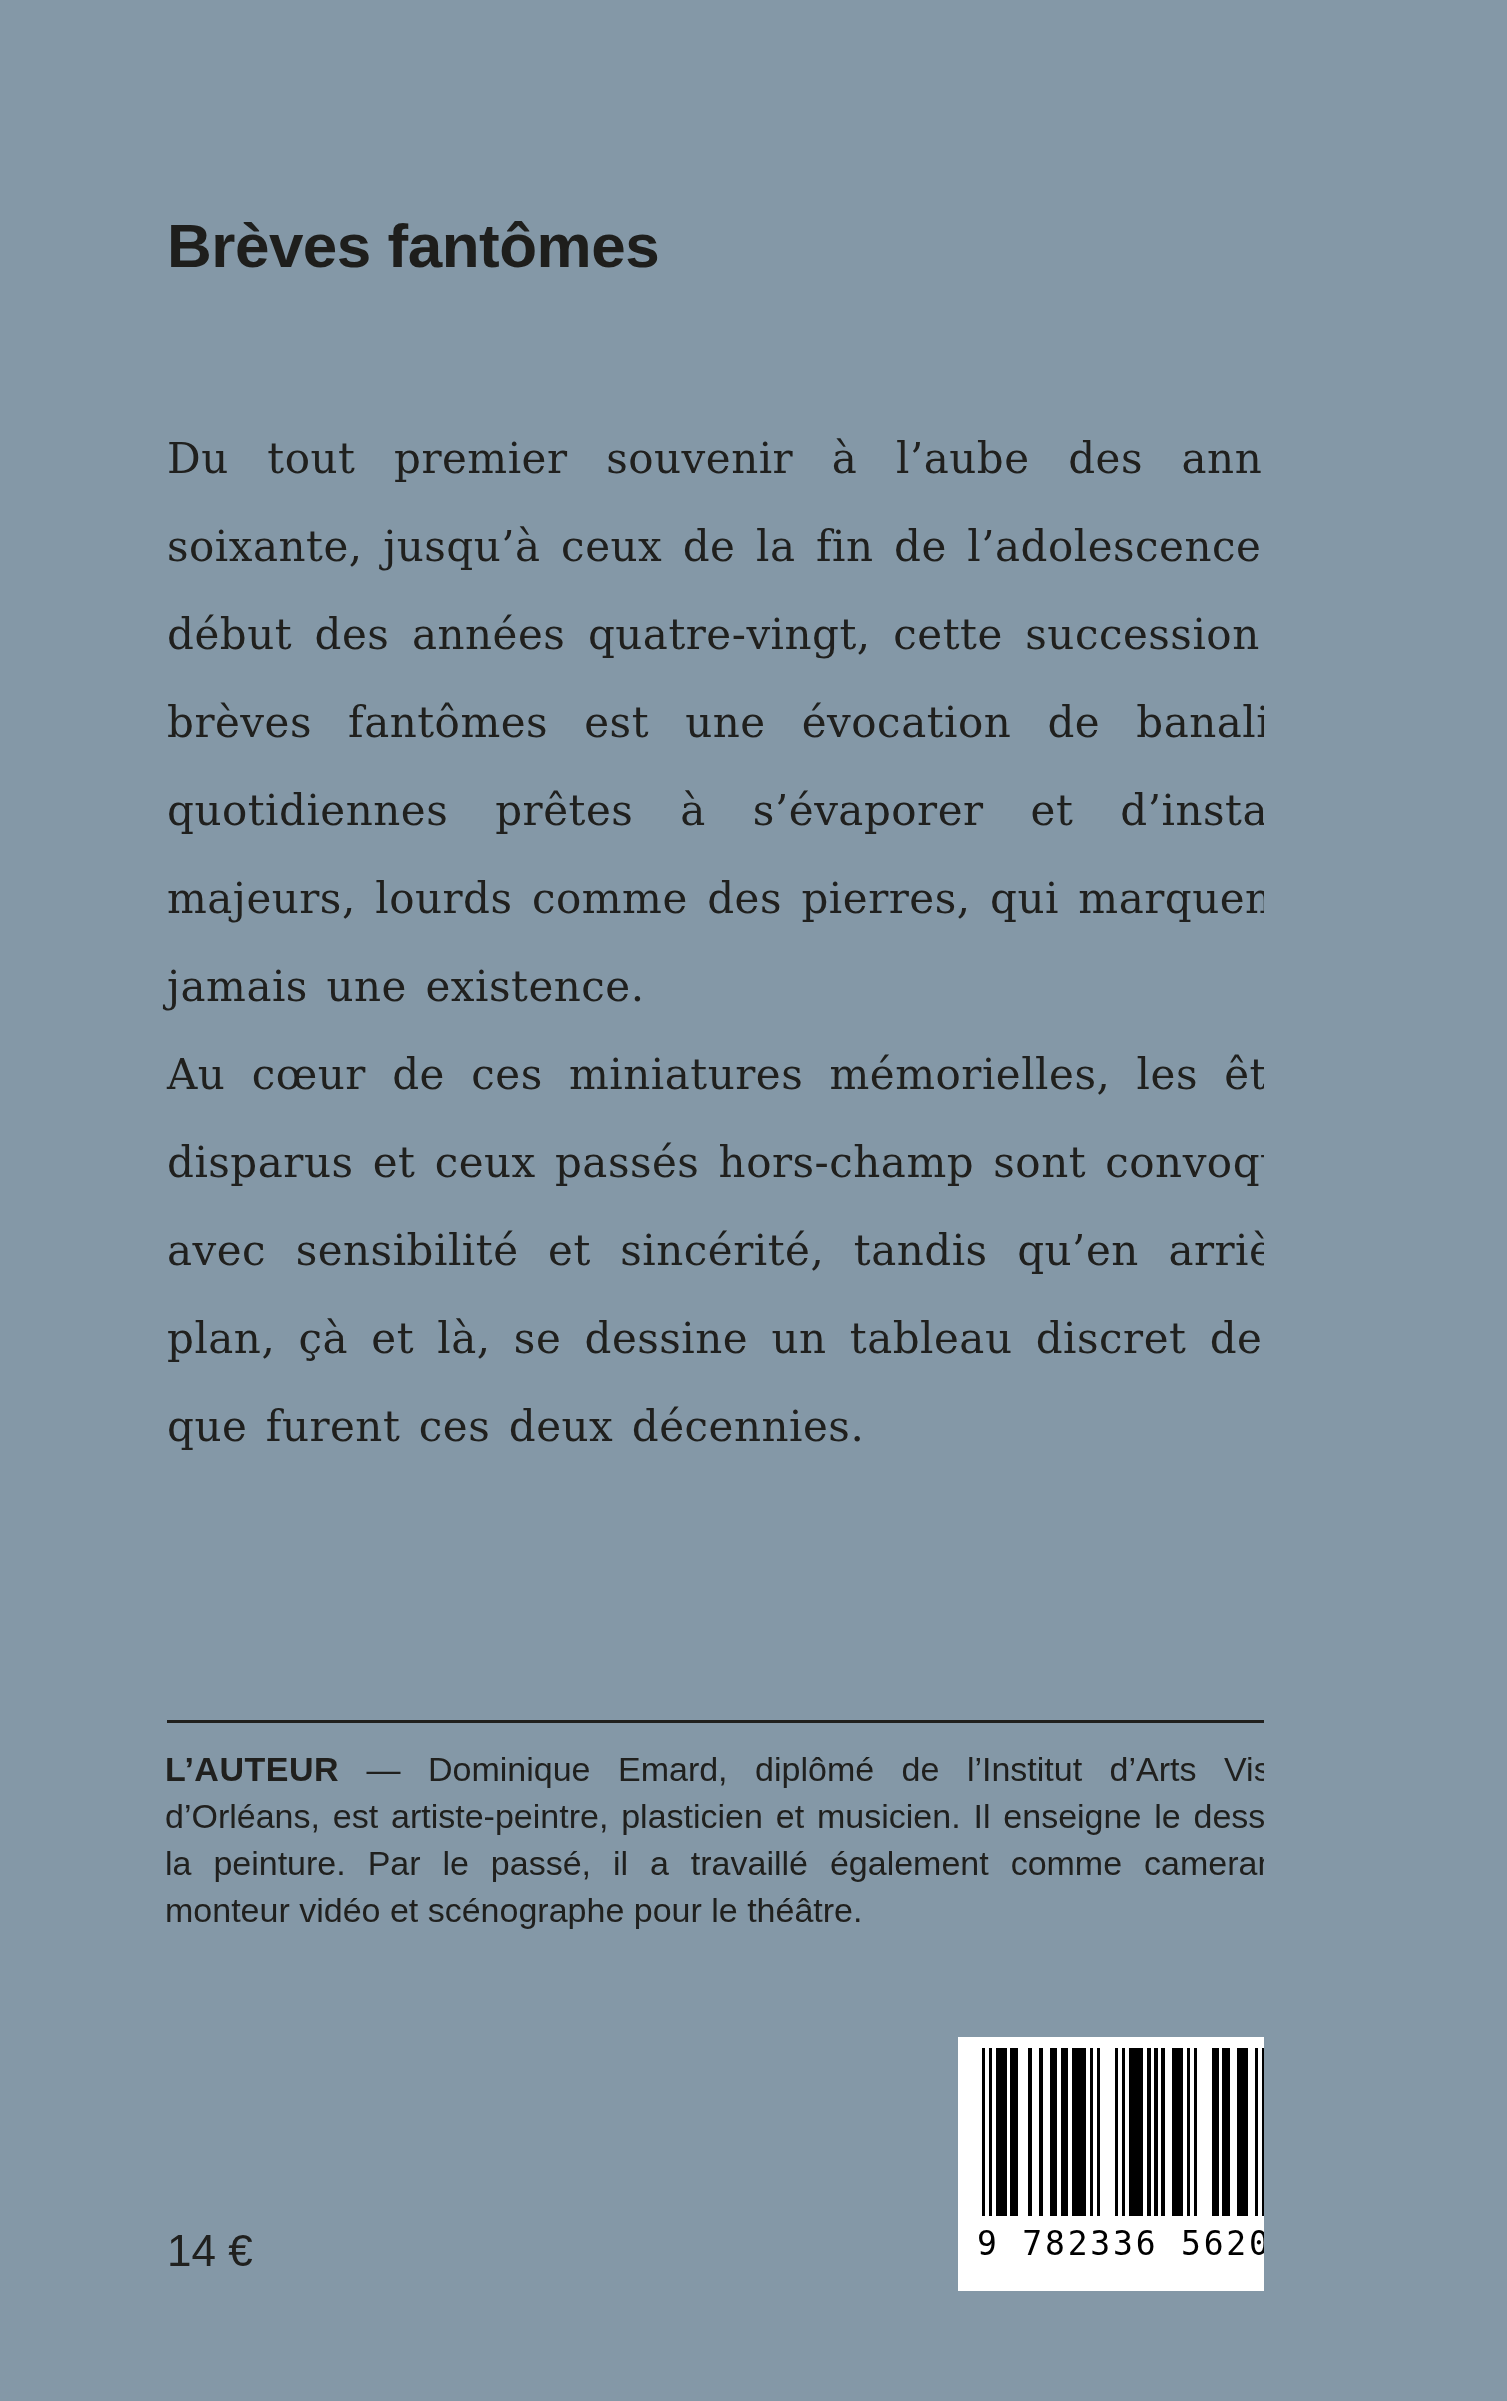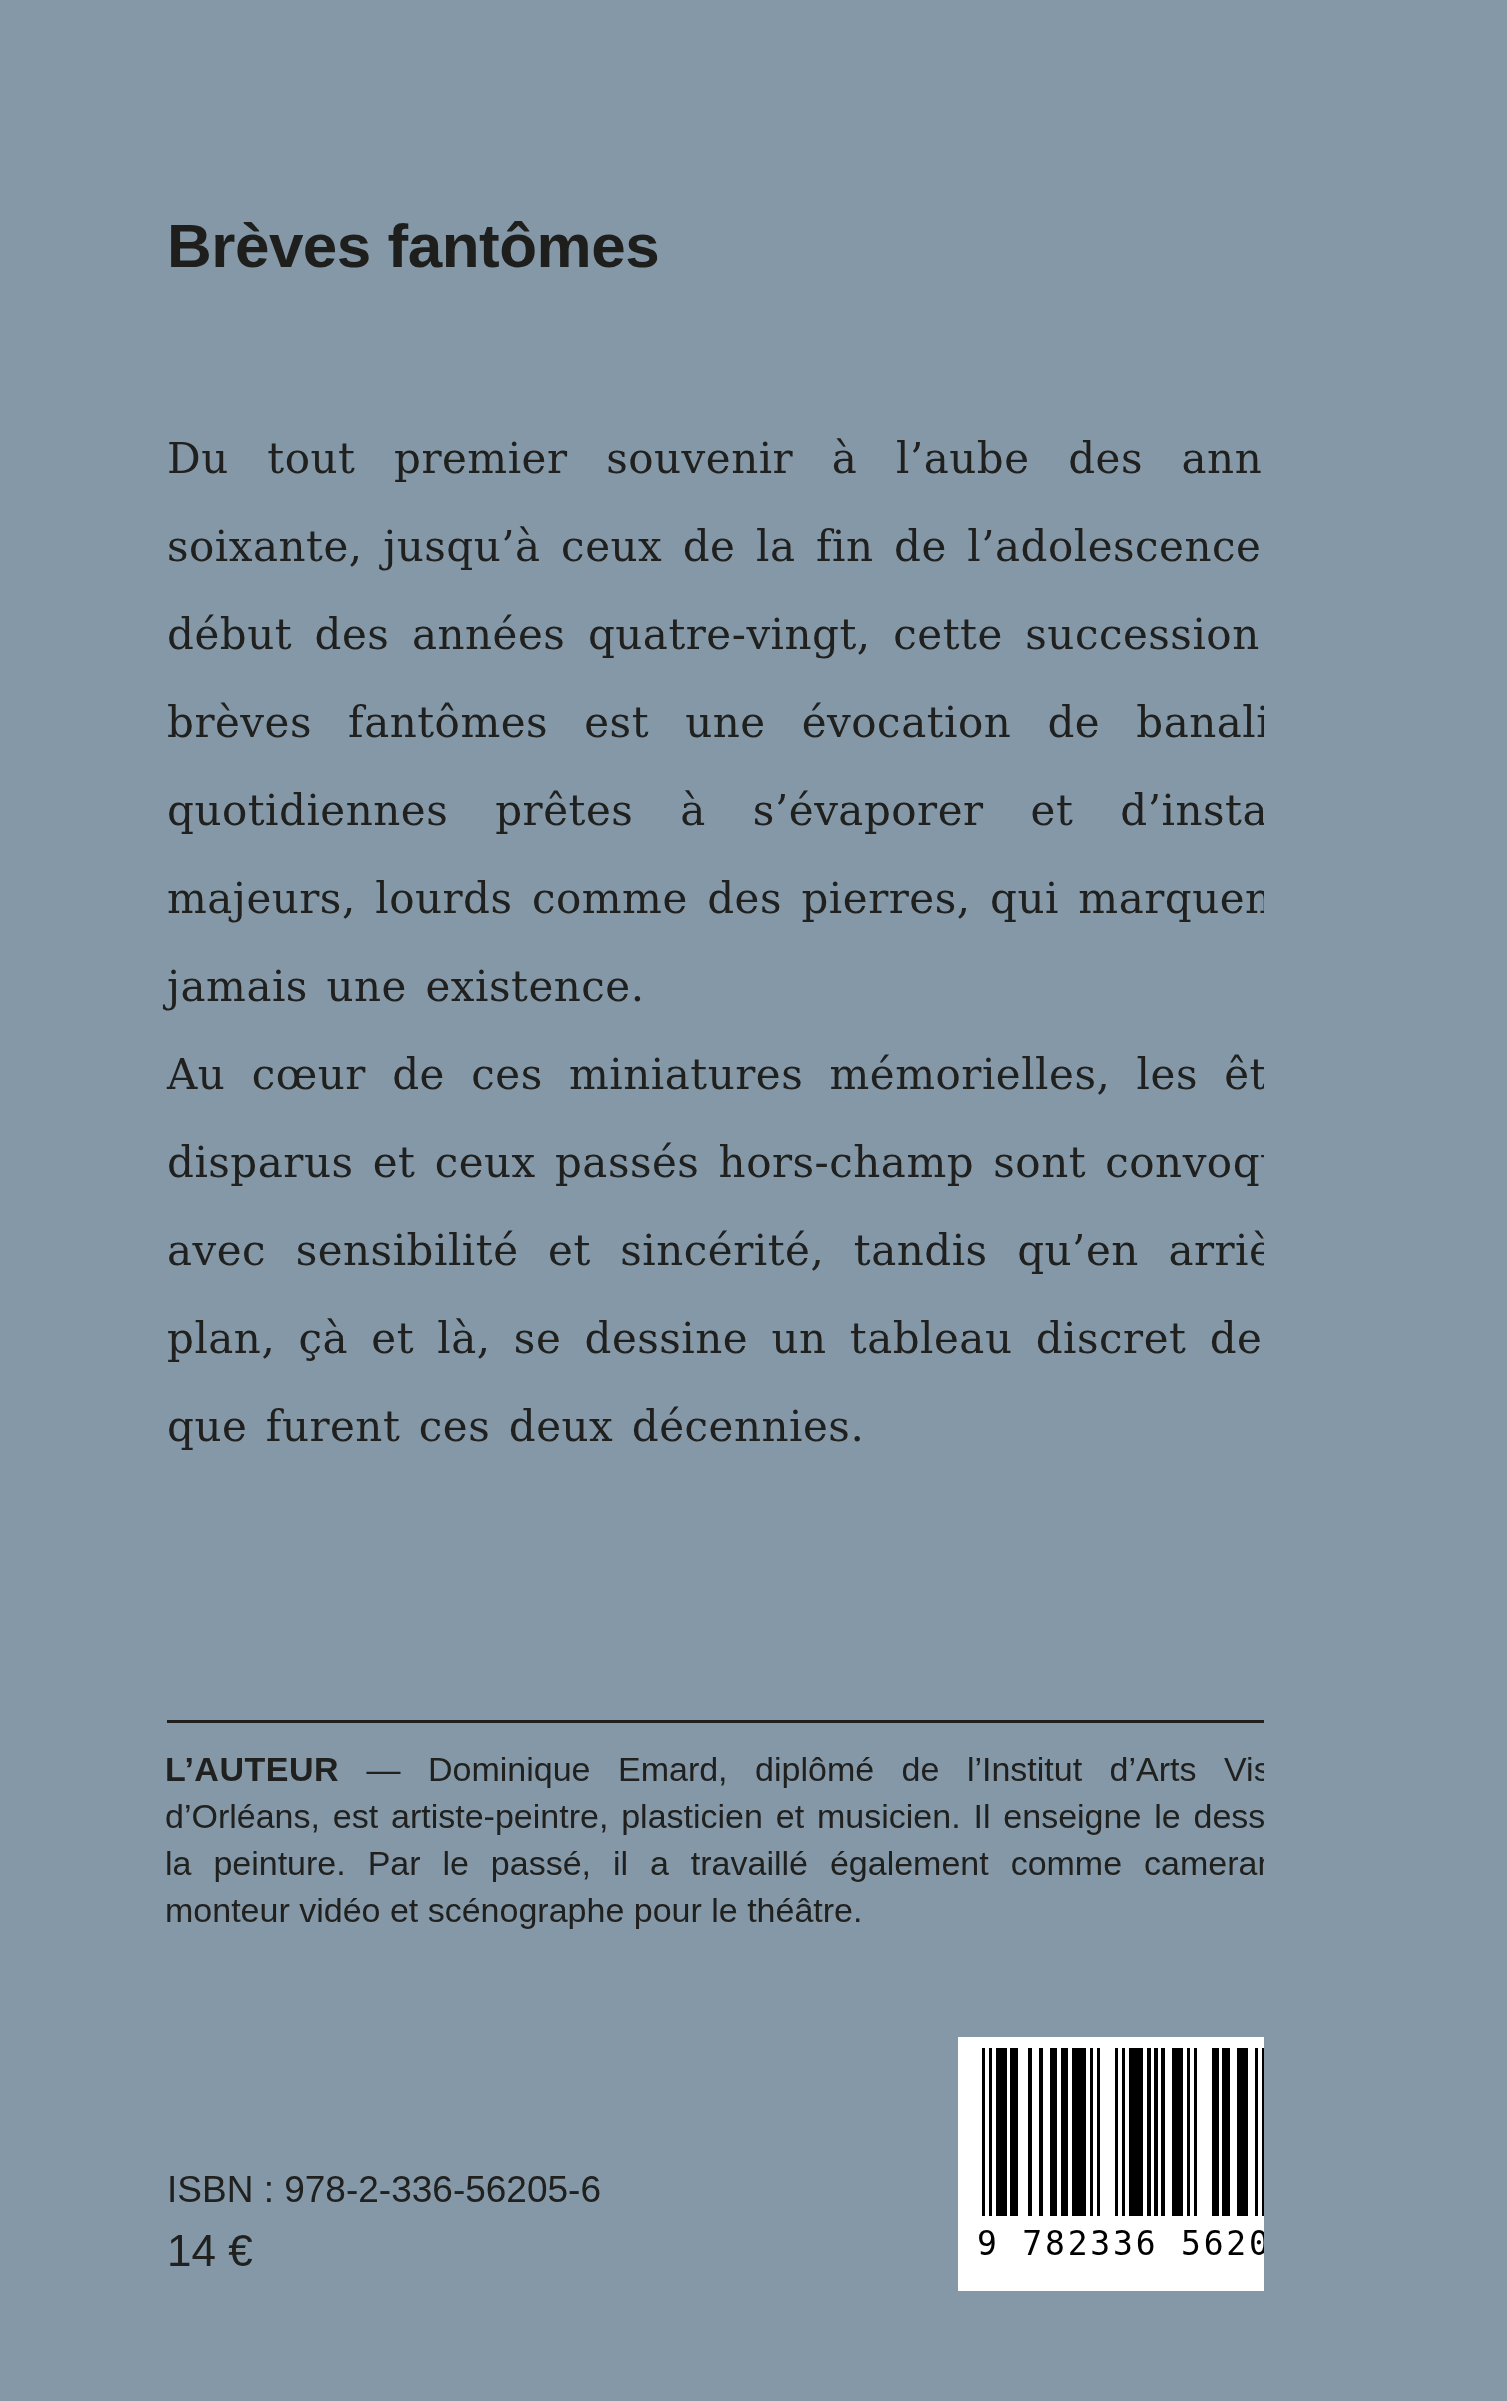--- a/index.html
+++ b/index.html
@@ -121,21 +121,20 @@
   </div>
 
   <div class="divider"></div>
 
   <div class="author">
     <span class="author-label">L’AUTEUR</span>
     <span>—</span>
     <span>Dominique Emard, diplômé de l’Institut d’Arts Visuels d’Orléans, est artiste-peintre, plasticien et musicien. Il enseigne le dessin et la peinture. Par le passé, il a travaillé également comme cameraman, monteur vidéo et scénographe pour le théâtre.</span>
   </div>
 
-  <div class="isbn">ISBN : 978-2-336-56205-6</div>
 
   <div class="price">14 €</div>
 
   <div class="barcode-box">
     <div class="bars">
         <div class="module on"></div>
         <div class="module"></div>
         <div class="module on"></div>
         <div class="module"></div>
         <div class="module on"></div>

